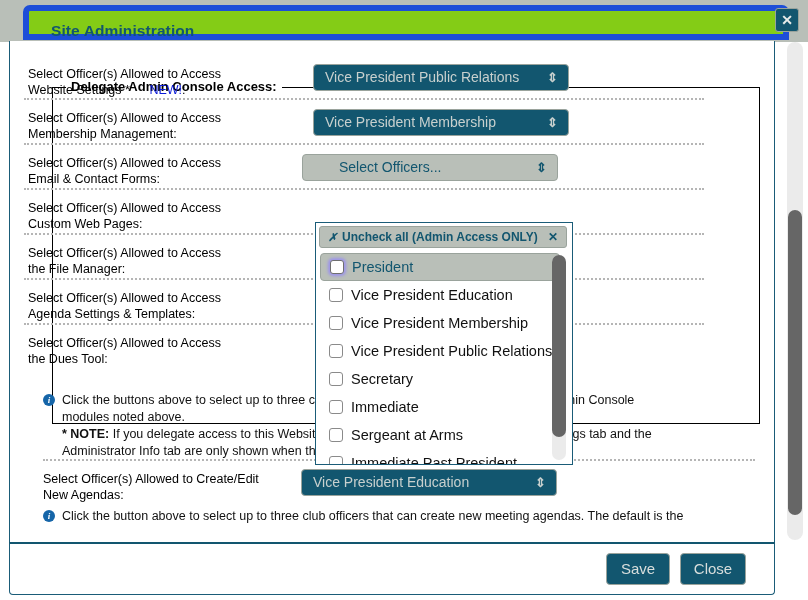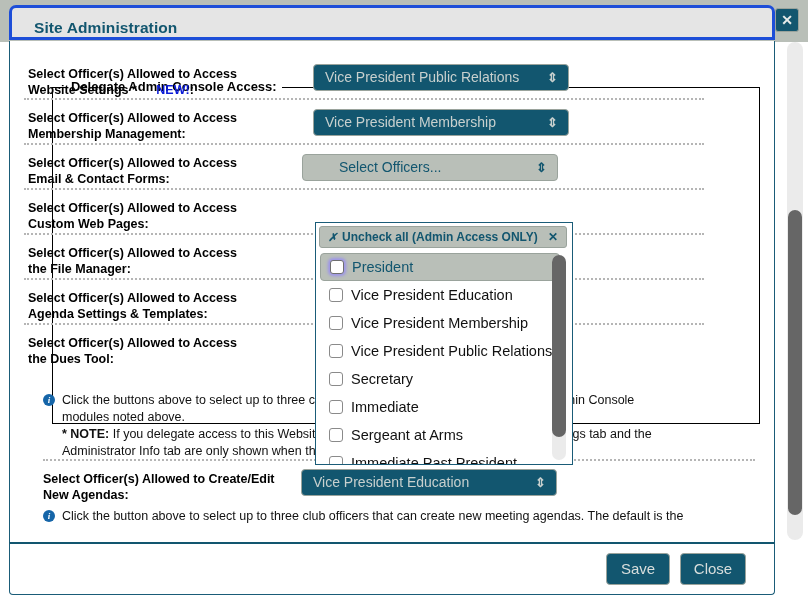--- a/index.html
+++ b/index.html
@@ -28,25 +28,25 @@
   .titlebar {
     position: absolute;
     left: 0; top: 0;
     width: 808px;
     height: 42px;
     background: #b9bfb8;
     box-sizing: border-box;
   }
   .titlebar-inner {
     position: absolute;
-    left: 9px; top: 5px;
+    left: 23px; top: 5px;
     width: 766px;
     height: 35px;
-    background: #e5e5e5;
-    border: 3px solid #1d4ed8;
+    background: #84cc16;
+    border: 6px solid #1d4ed8;
     border-radius: 7px 7px 0 0;
     box-sizing: border-box;
   }
   .title-text {
     position: absolute;
     left: 22px;
     top: 11px;
     font-size: 15.5px;
     font-weight: bold;
     color: #12566f;
@@ -154,21 +154,21 @@
     font-size: 13px;
     font-weight: bold;
     color: #000000;
     white-space: nowrap;
   }
   .row-label {
     position: absolute;
     left: 18px;
     width: 250px;
     font-size: 12.5px;
-    font-weight: bold;
+    font-weight: normal;
     color: #000000;
     line-height: 16px;
   }
   .row-label .newtag {
     color: #0b1bd8;
     margin-left: 16px;
   }
   .sep {
     position: absolute;
     left: 14px;

